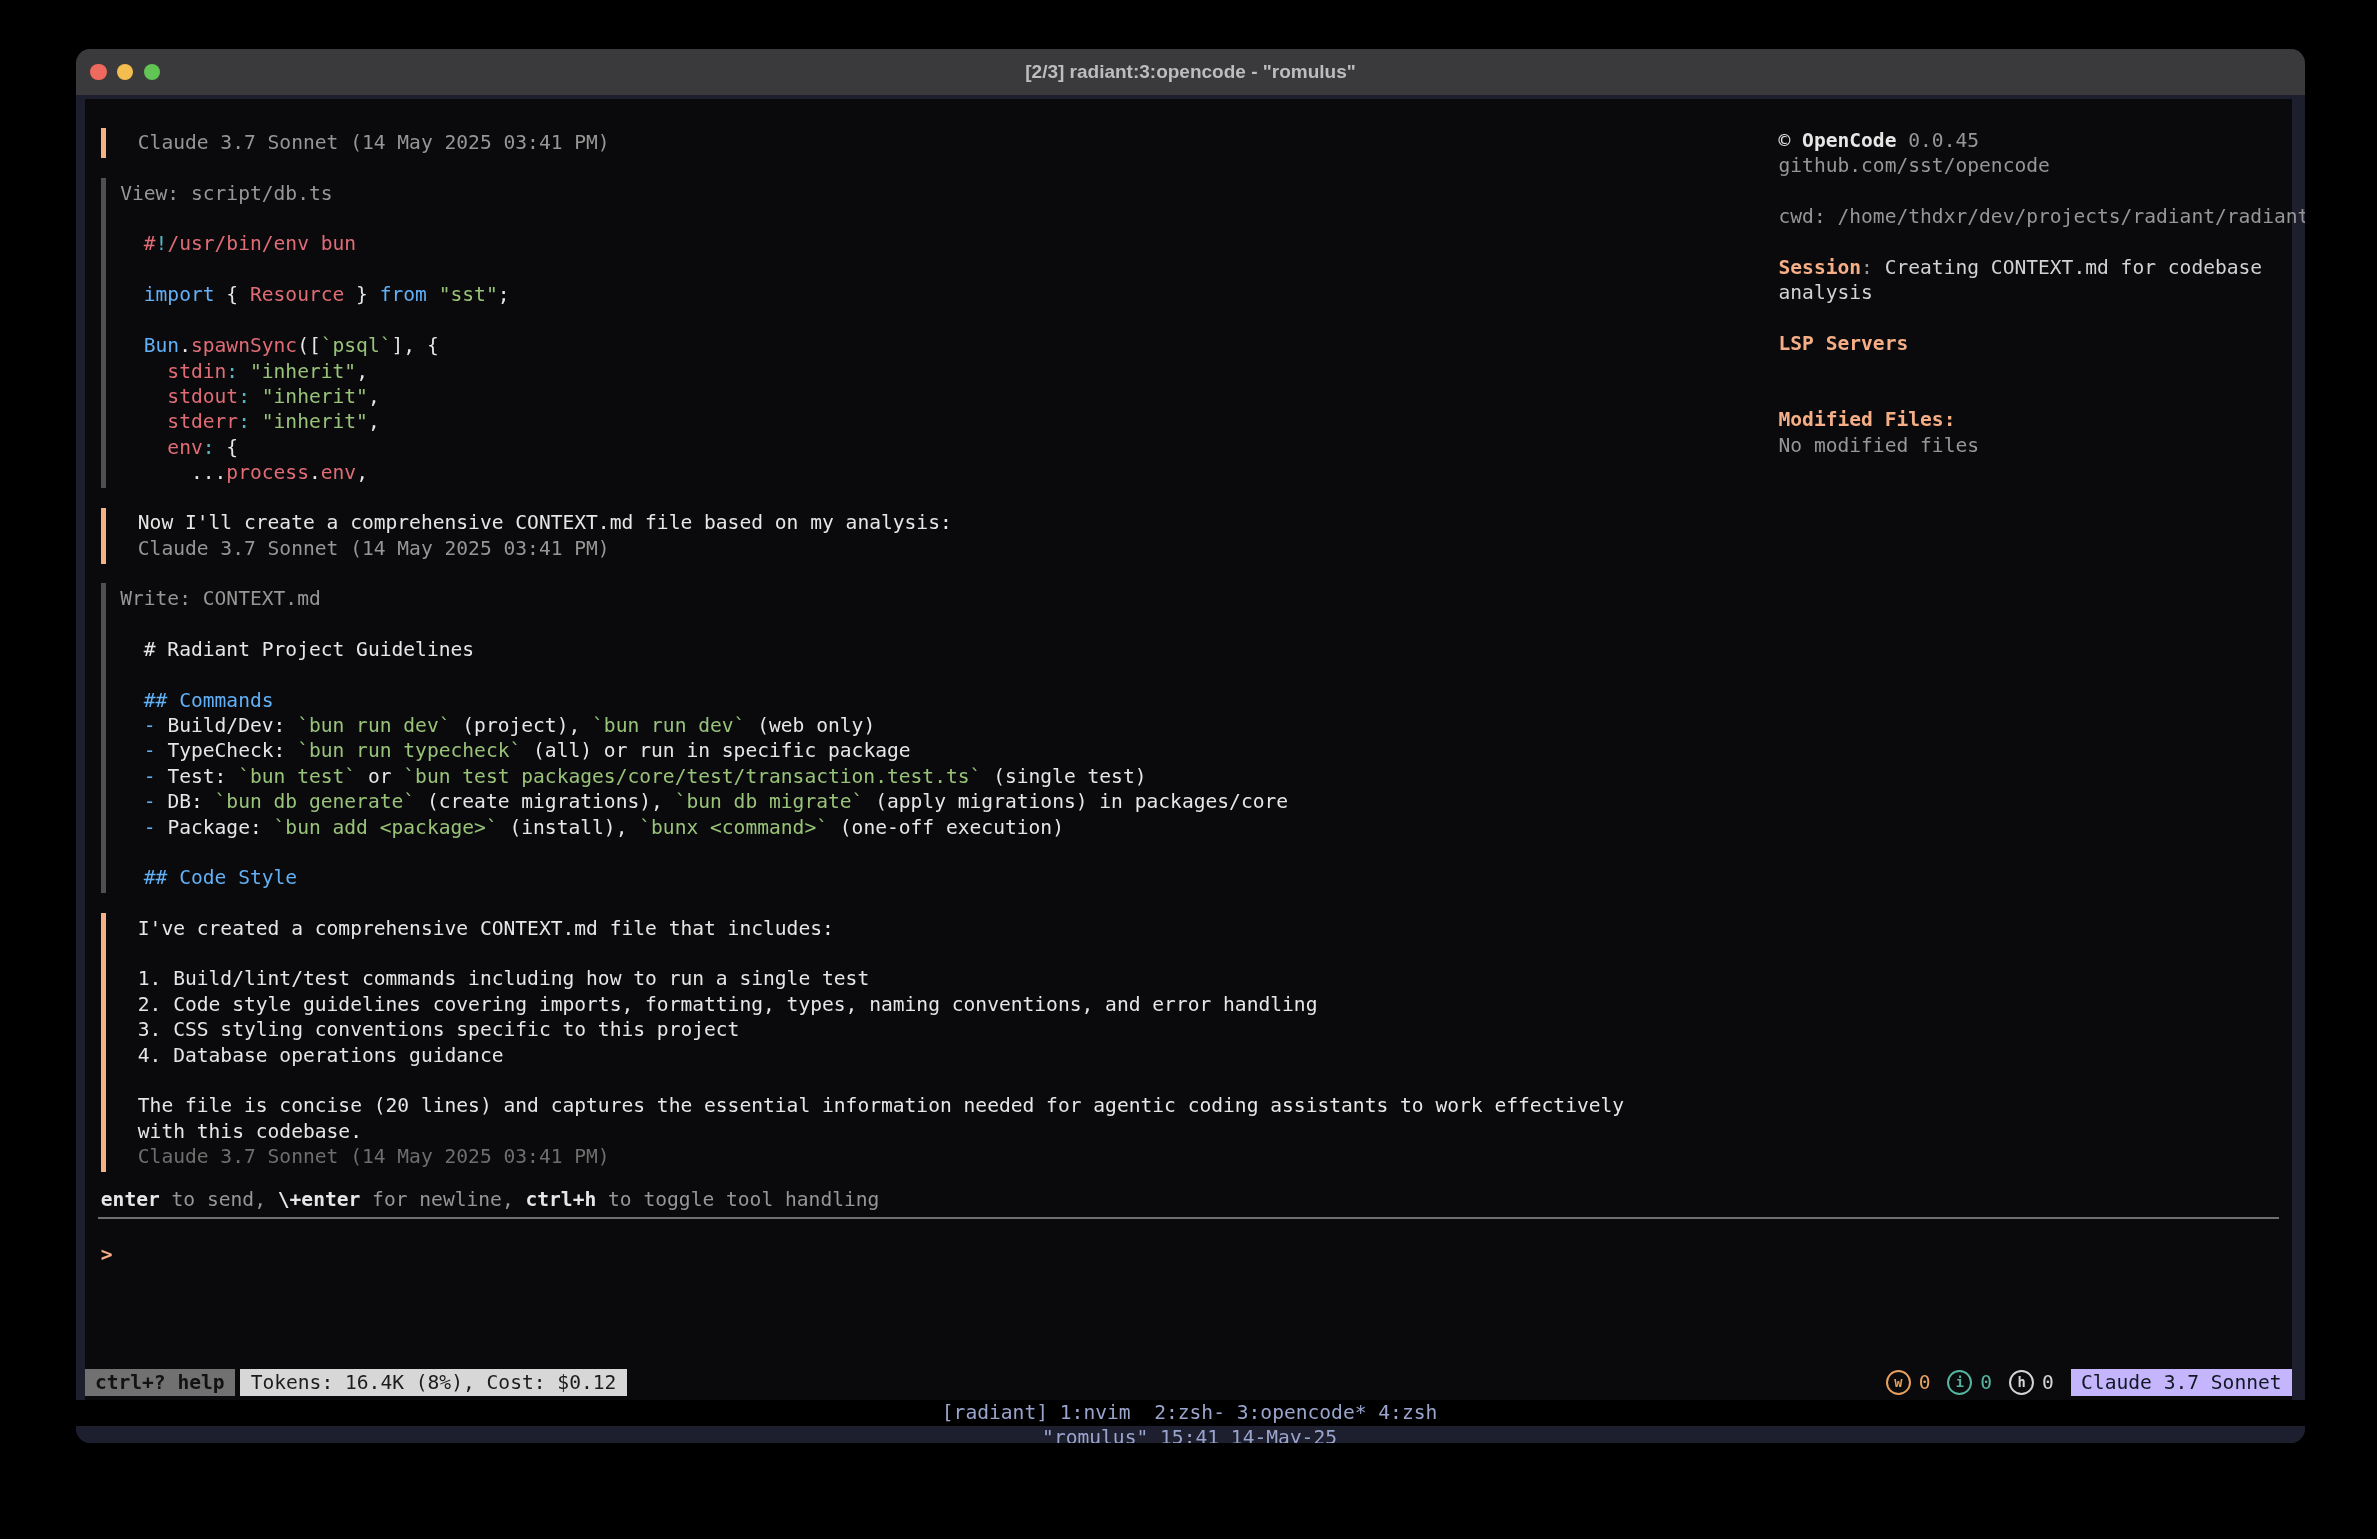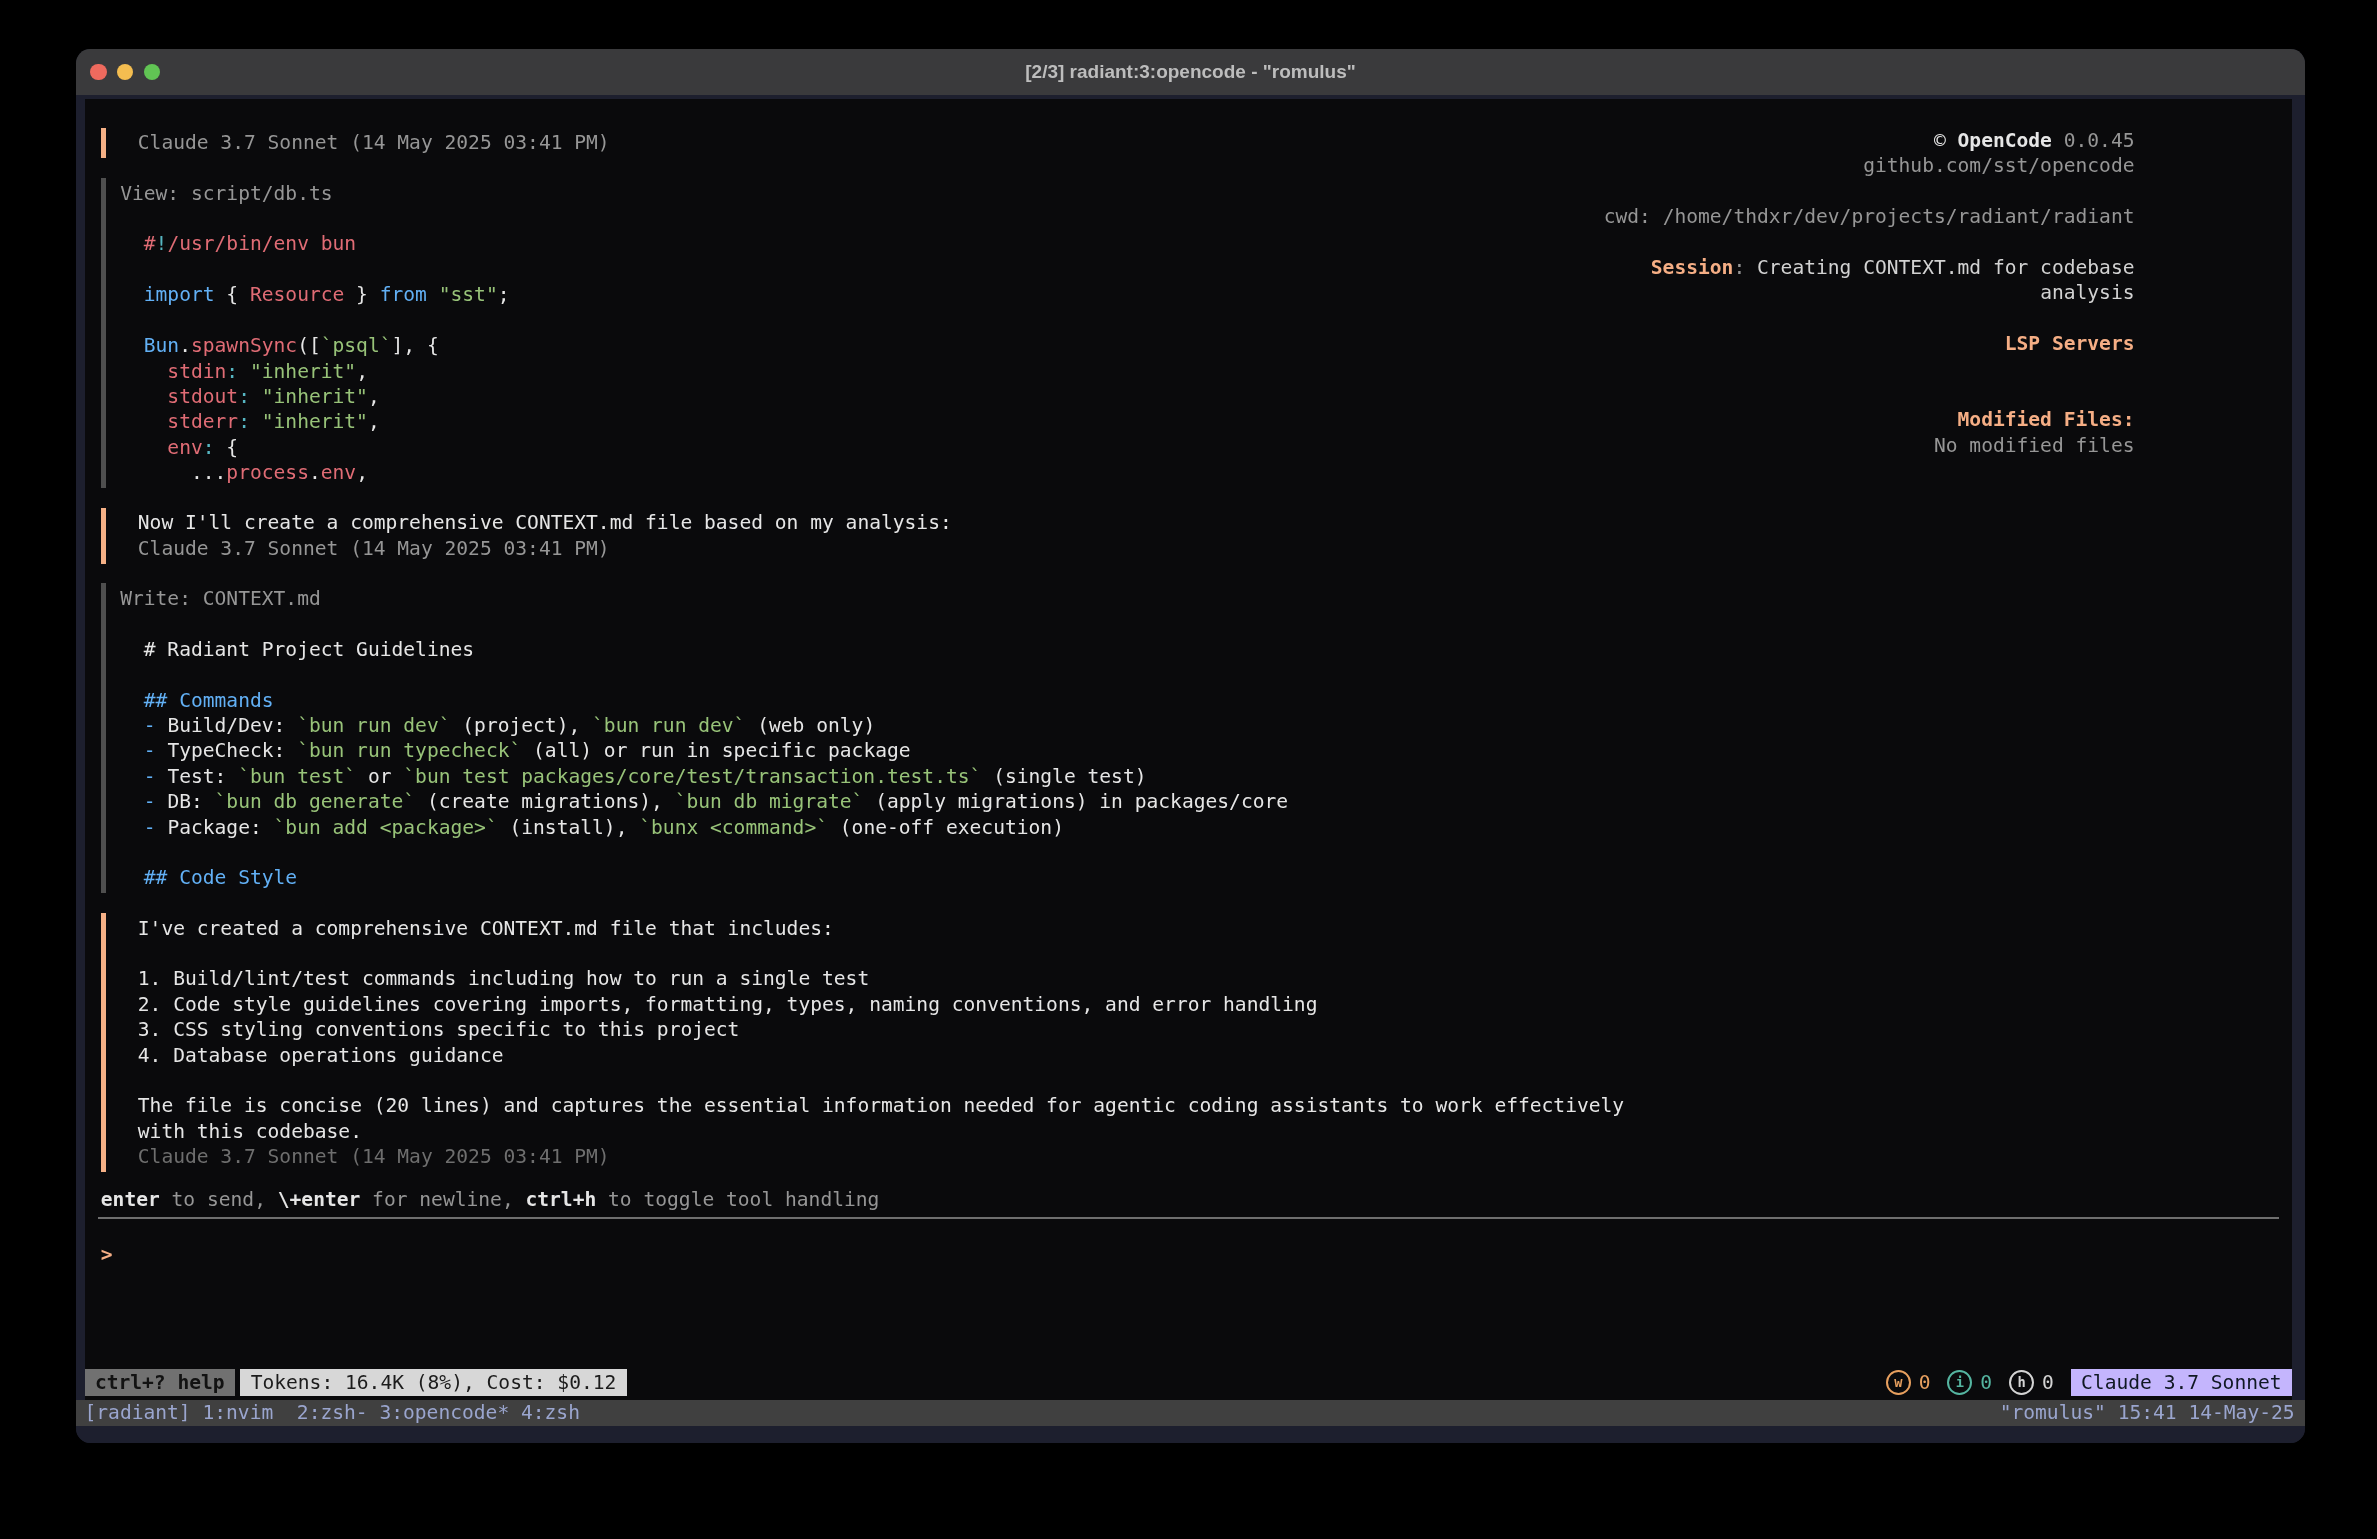--- a/index.html
+++ b/index.html
@@ -13,21 +13,21 @@
   .lights{position:absolute;left:14.4px;top:0;height:46px;display:flex;align-items:center;gap:10.4px;}
   .light{width:16.3px;height:16.3px;border-radius:50%;display:inline-block;}
   .light.red{background:#ee6a5e;} .light.yellow{background:#f4bd50;} .light.green{background:#61c454;}
   .title{width:100%;text-align:center;font-family:"Liberation Sans",sans-serif;
          font-weight:bold;font-size:19px;color:#bdbdbd;}
 
   .terminal{position:absolute;left:0;top:46px;right:0;bottom:0;background:#1d1f2e;}
   .content{position:absolute;left:8.5px;top:3.9px;right:13px;height:1301px;background:#0a0a0c;}
 
   .main{position:absolute;left:16.3px;top:29px;width:1559px;white-space:pre;}
-  .sidebar{position:absolute;left:1502px;top:29px;width:548px;white-space:pre;text-align:right;}
+  .sidebar{position:absolute;left:1694px;top:29px;width:548px;white-space:pre;}
 
   .block{margin-bottom:19.6px;border-left:5.2px solid #4f4f4f;padding:2.6px 0 2.6px 14.4px;}
   .block.orange{border-left-color:#f5b086;padding-left:32px;}
   .line{min-height:25.4px;}
   .line.wrap{white-space:normal;}
 
   .c-white{color:#e6e6e6;} .c-soft{color:#d2d2d2;} .c-gray{color:#969696;}
   .c-dim{color:#6e6e6e;}  .c-orange{color:#f5ae85;} .c-blue{color:#62b0f5;}
   .c-pink{color:#e06c75;} .c-green{color:#98c379;} .c-cyan{color:#56b6c2;}
   .c-lav{color:#9aa5ce;}
@@ -42,23 +42,23 @@
   .badge{display:inline-flex;align-items:center;height:27px;padding:0 10.4px;white-space:pre;}
   .badge.help{background:#717171;color:#121212;font-weight:bold;margin-right:5.2px;}
   .badge.tokens{background:#d7d7d7;color:#1c1c1c;}
   .badge.model{background:#c4b5fd;color:#101823;font-weight:normal;}
   .diag{margin-left:auto;display:inline-flex;align-items:center;gap:17px;margin-right:17px;}
   .diag-item{display:inline-flex;align-items:center;gap:7.8px;}
   .diag-circle{width:21px;height:21px;border:2px solid currentColor;border-radius:50%;
                display:inline-flex;align-items:center;justify-content:center;
                font-size:13.7px;font-weight:bold;line-height:1;}
 
-  .tmuxbar{position:absolute;left:0;right:0;top:1305px;height:26px;background:#404040;
+  .tmuxbar{position:absolute;left:0;right:0;top:1305px;height:26px;background:#000000;
            display:flex;justify-content:space-between;align-items:center;
-           padding:0 10.4px 0 8.5px;white-space:pre;}
+           padding:0 10.4px 0 8.5px;white-space:pre;flex-direction:column;}
 </style>
 </head>
 <body>
 
 <div class="window">
   <div class="titlebar">
     <div class="lights">
       <span class="light red"></span>
       <span class="light yellow"></span>
       <span class="light green"></span>

